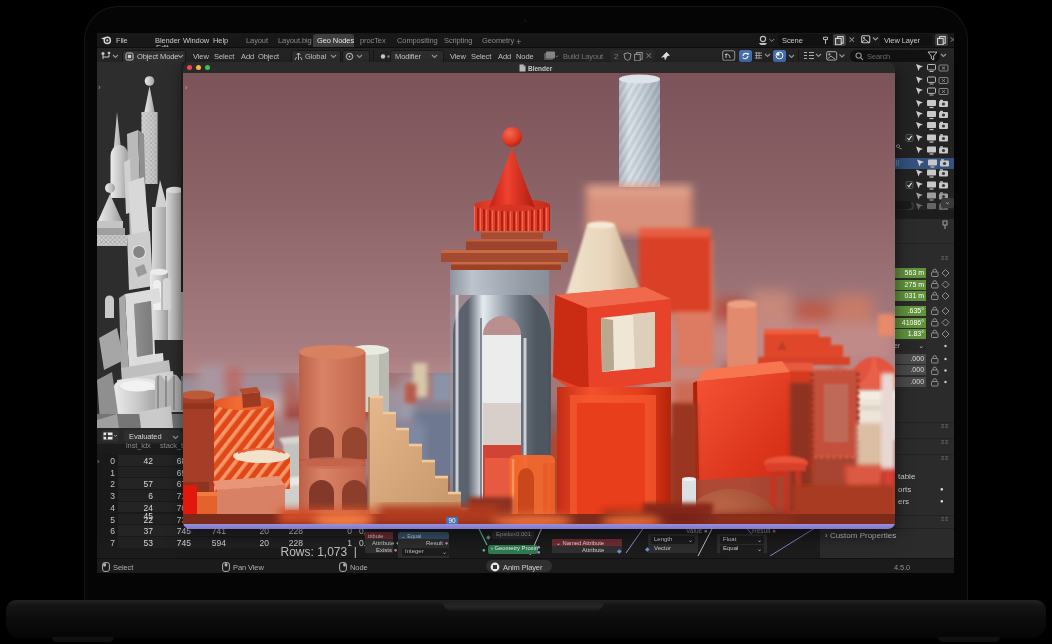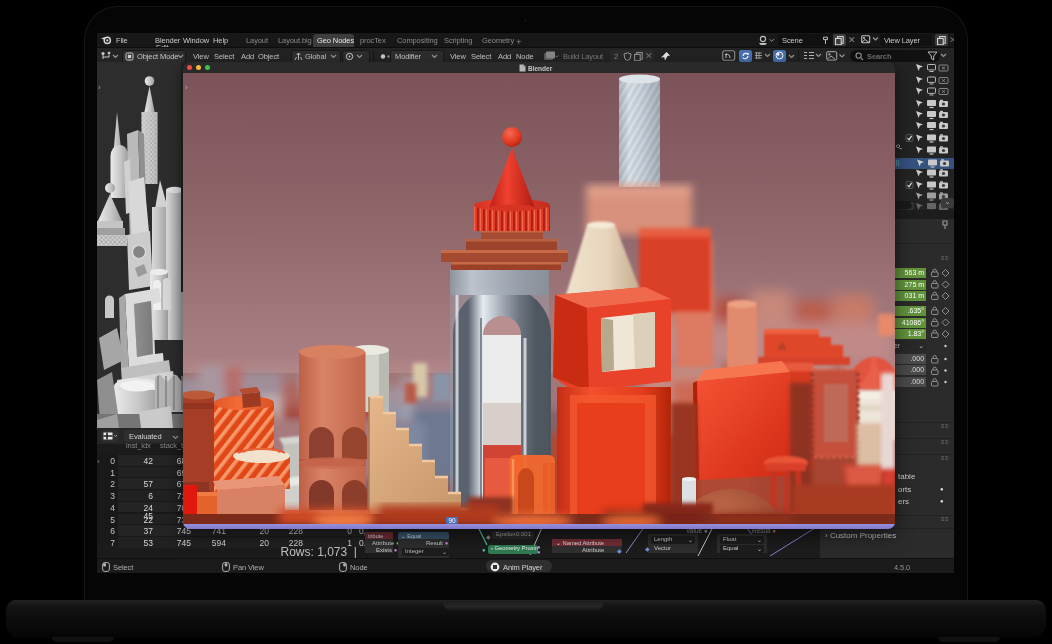--- a/index.html
+++ b/index.html
@@ -175,21 +175,21 @@
           <rect x="0.7" y="0.7" width="10" height="8.4" rx="1.2" fill="none" stroke="#b0b0b0" stroke-width="1"></rect>
           <circle cx="3.4" cy="3.4" r="1.1" fill="#b0b0b0"></circle>
           <path d="M1.5 8 l3.5 -3 l4.5 3.5" stroke="#b0b0b0" stroke-width="1" fill="none"></path>
           <path d="M13.5 3.5 l2.5 2.5 L18.5 3.5" stroke="#9a9a9a" stroke-width="1.1" fill="none"></path>
         </svg>
       <div class="abs" style="left:753px;top:1.5px;width:90px;height:12px;background:#111;border-radius:6px;"></div>
       <svg class="abs" style="left:758px;top:3.5px" width="9" height="9" viewBox="0 0 9 9">
           <circle cx="3.6" cy="3.6" r="2.6" fill="none" stroke="#9a9a9a" stroke-width="1.1"></circle>
           <path d="M5.6 5.6 L8 8" stroke="#9a9a9a" stroke-width="1.1"></path>
         </svg>
-      <div class="abs txt" style="left:770px;top:4px;color:#707070;font-weight:bold;">Search</div>
+      <div class="abs txt" style="left:770px;top:4px;color:#707070;">Search</div>
       <svg class="abs" style="left:830px;top:3px" width="22" height="10" viewBox="0 0 22 10">
           <path d="M1 1 h9 L6.7 5 v4 l-2.4 -1.5 v-2.5 Z" fill="none" stroke="#c0c0c0" stroke-width="1"></path>
           <path d="M14 3 l2.5 2.5 L19 3" stroke="#9a9a9a" stroke-width="1.1" fill="none"></path>
         </svg>
     </div>
 
     <div class="abs" id="clayvp" style="left:0;top:29px;width:88px;height:366px;background:#2e2e2e;">
       <svg width="88" height="366" viewBox="0 0 88 366">
         <defs>
           <linearGradient id="cg1" x1="0" y1="0" x2="1" y2="0">

